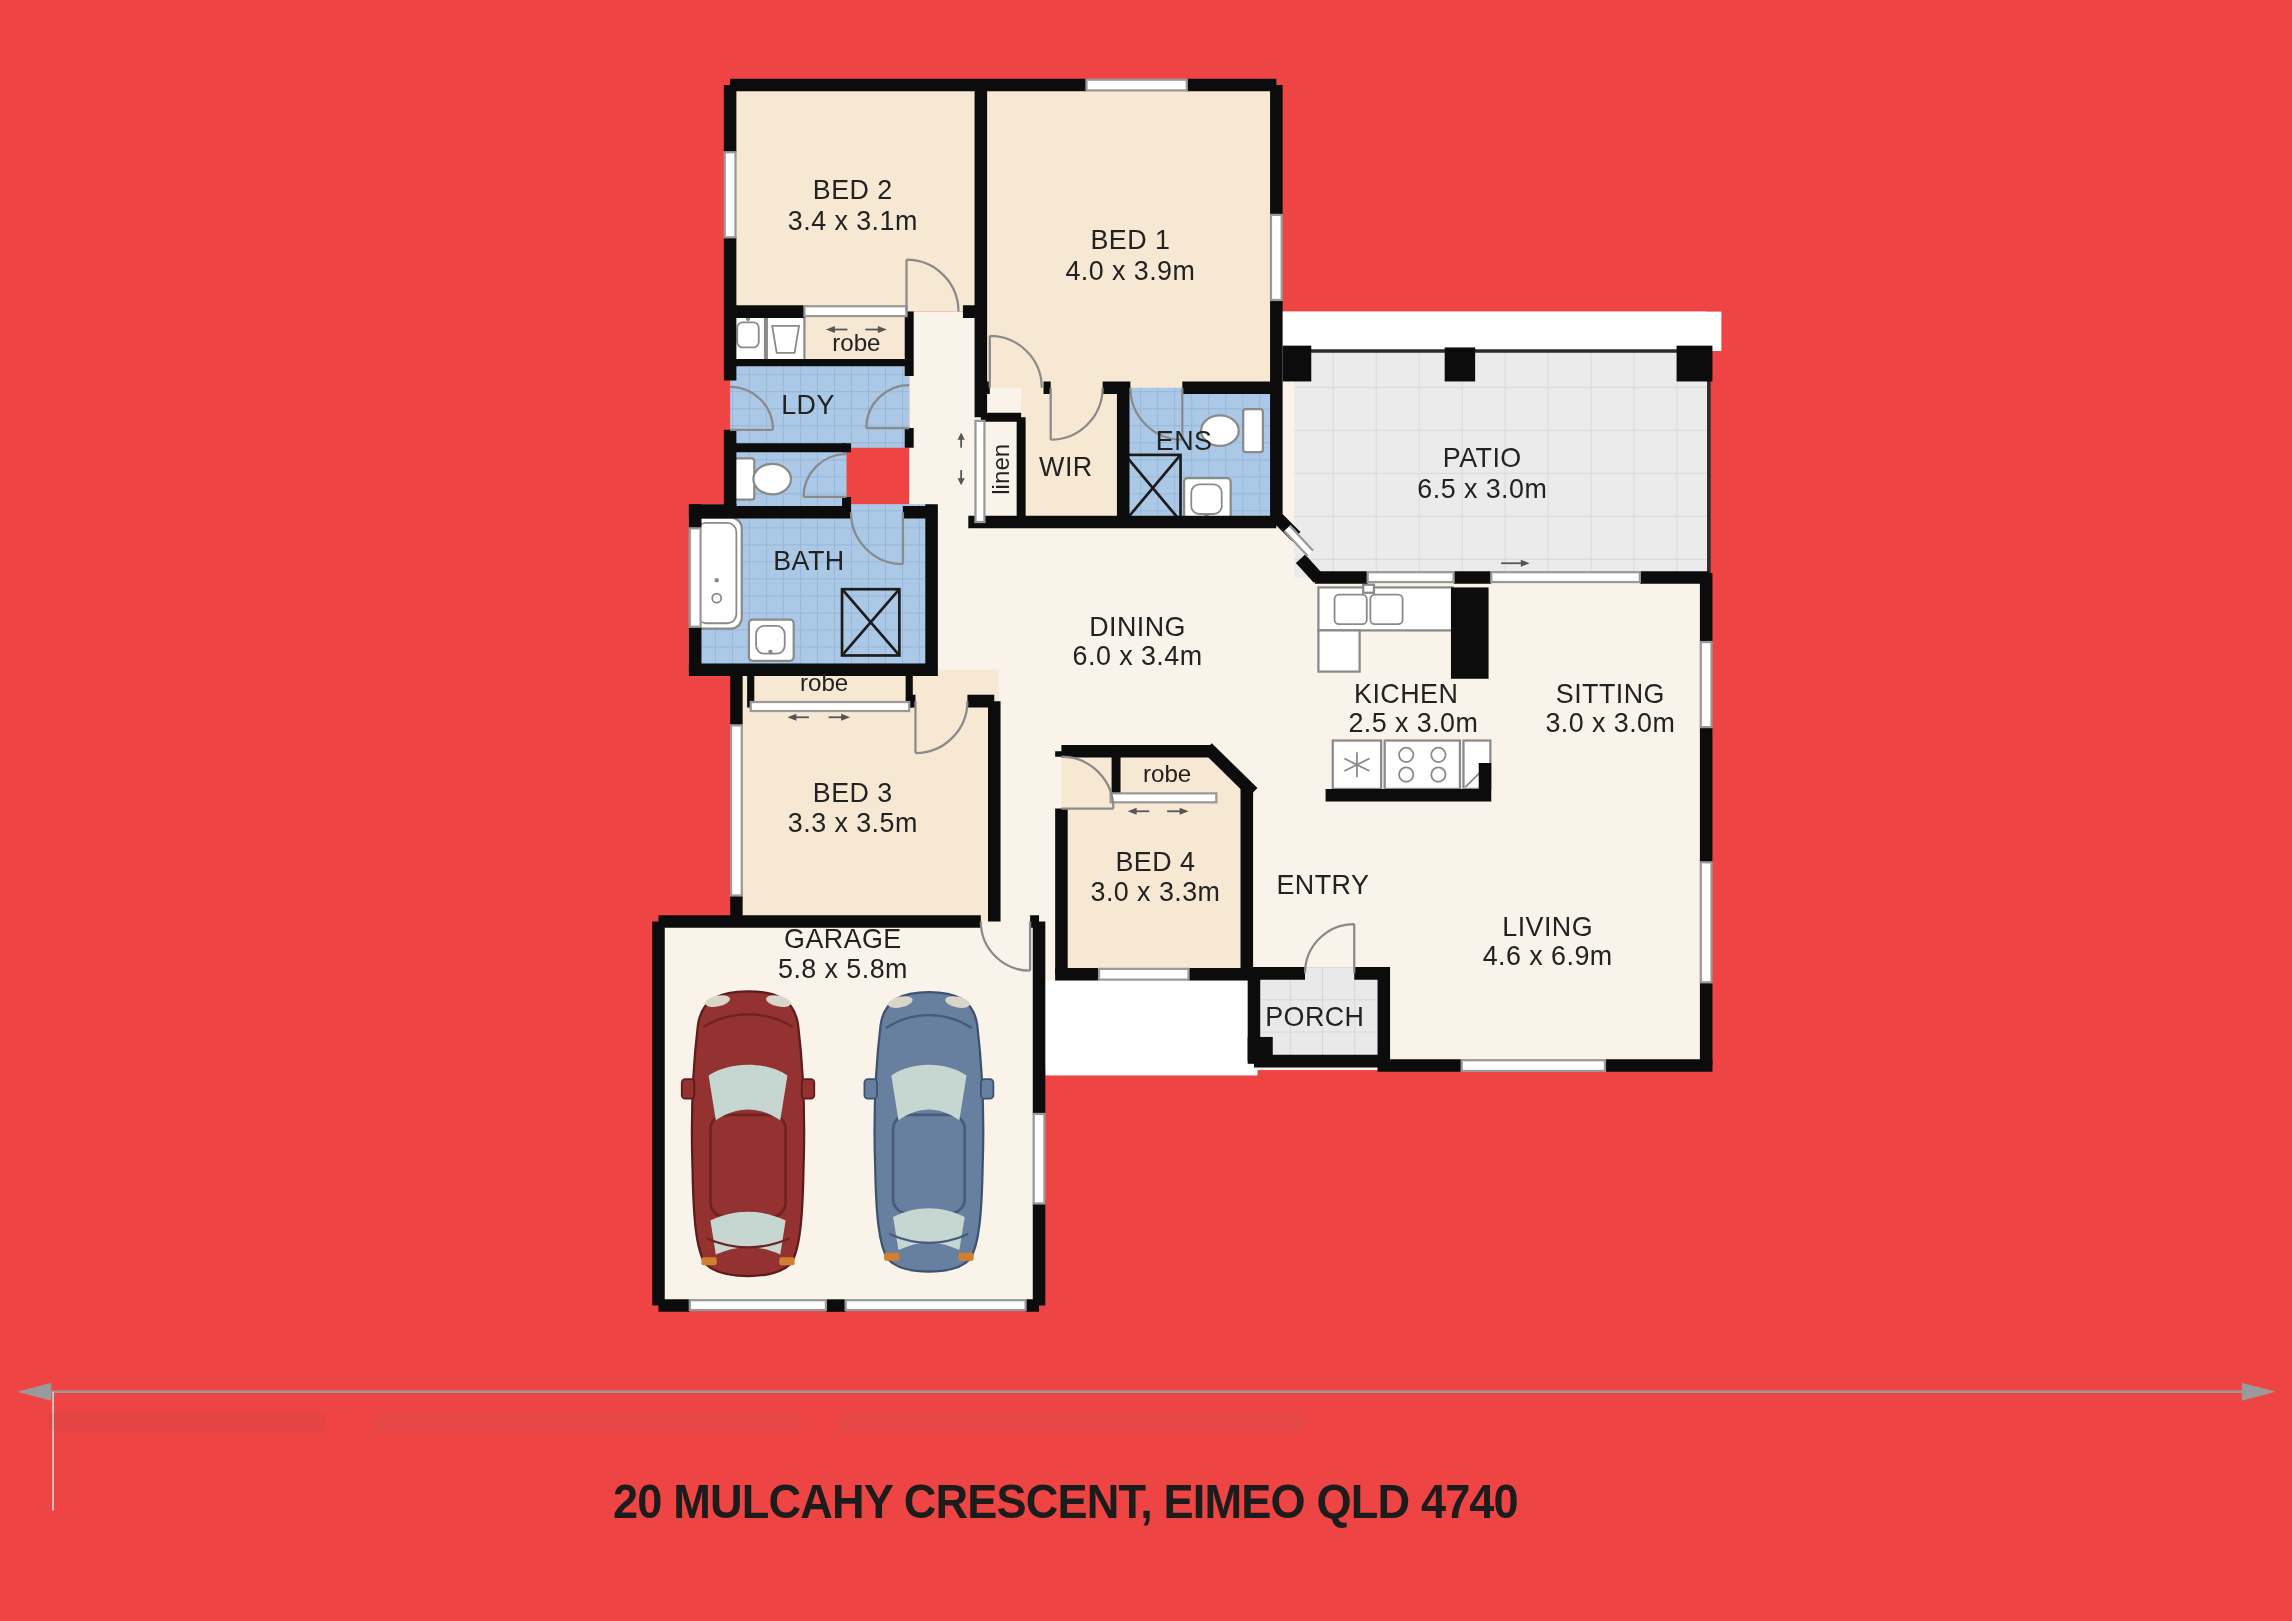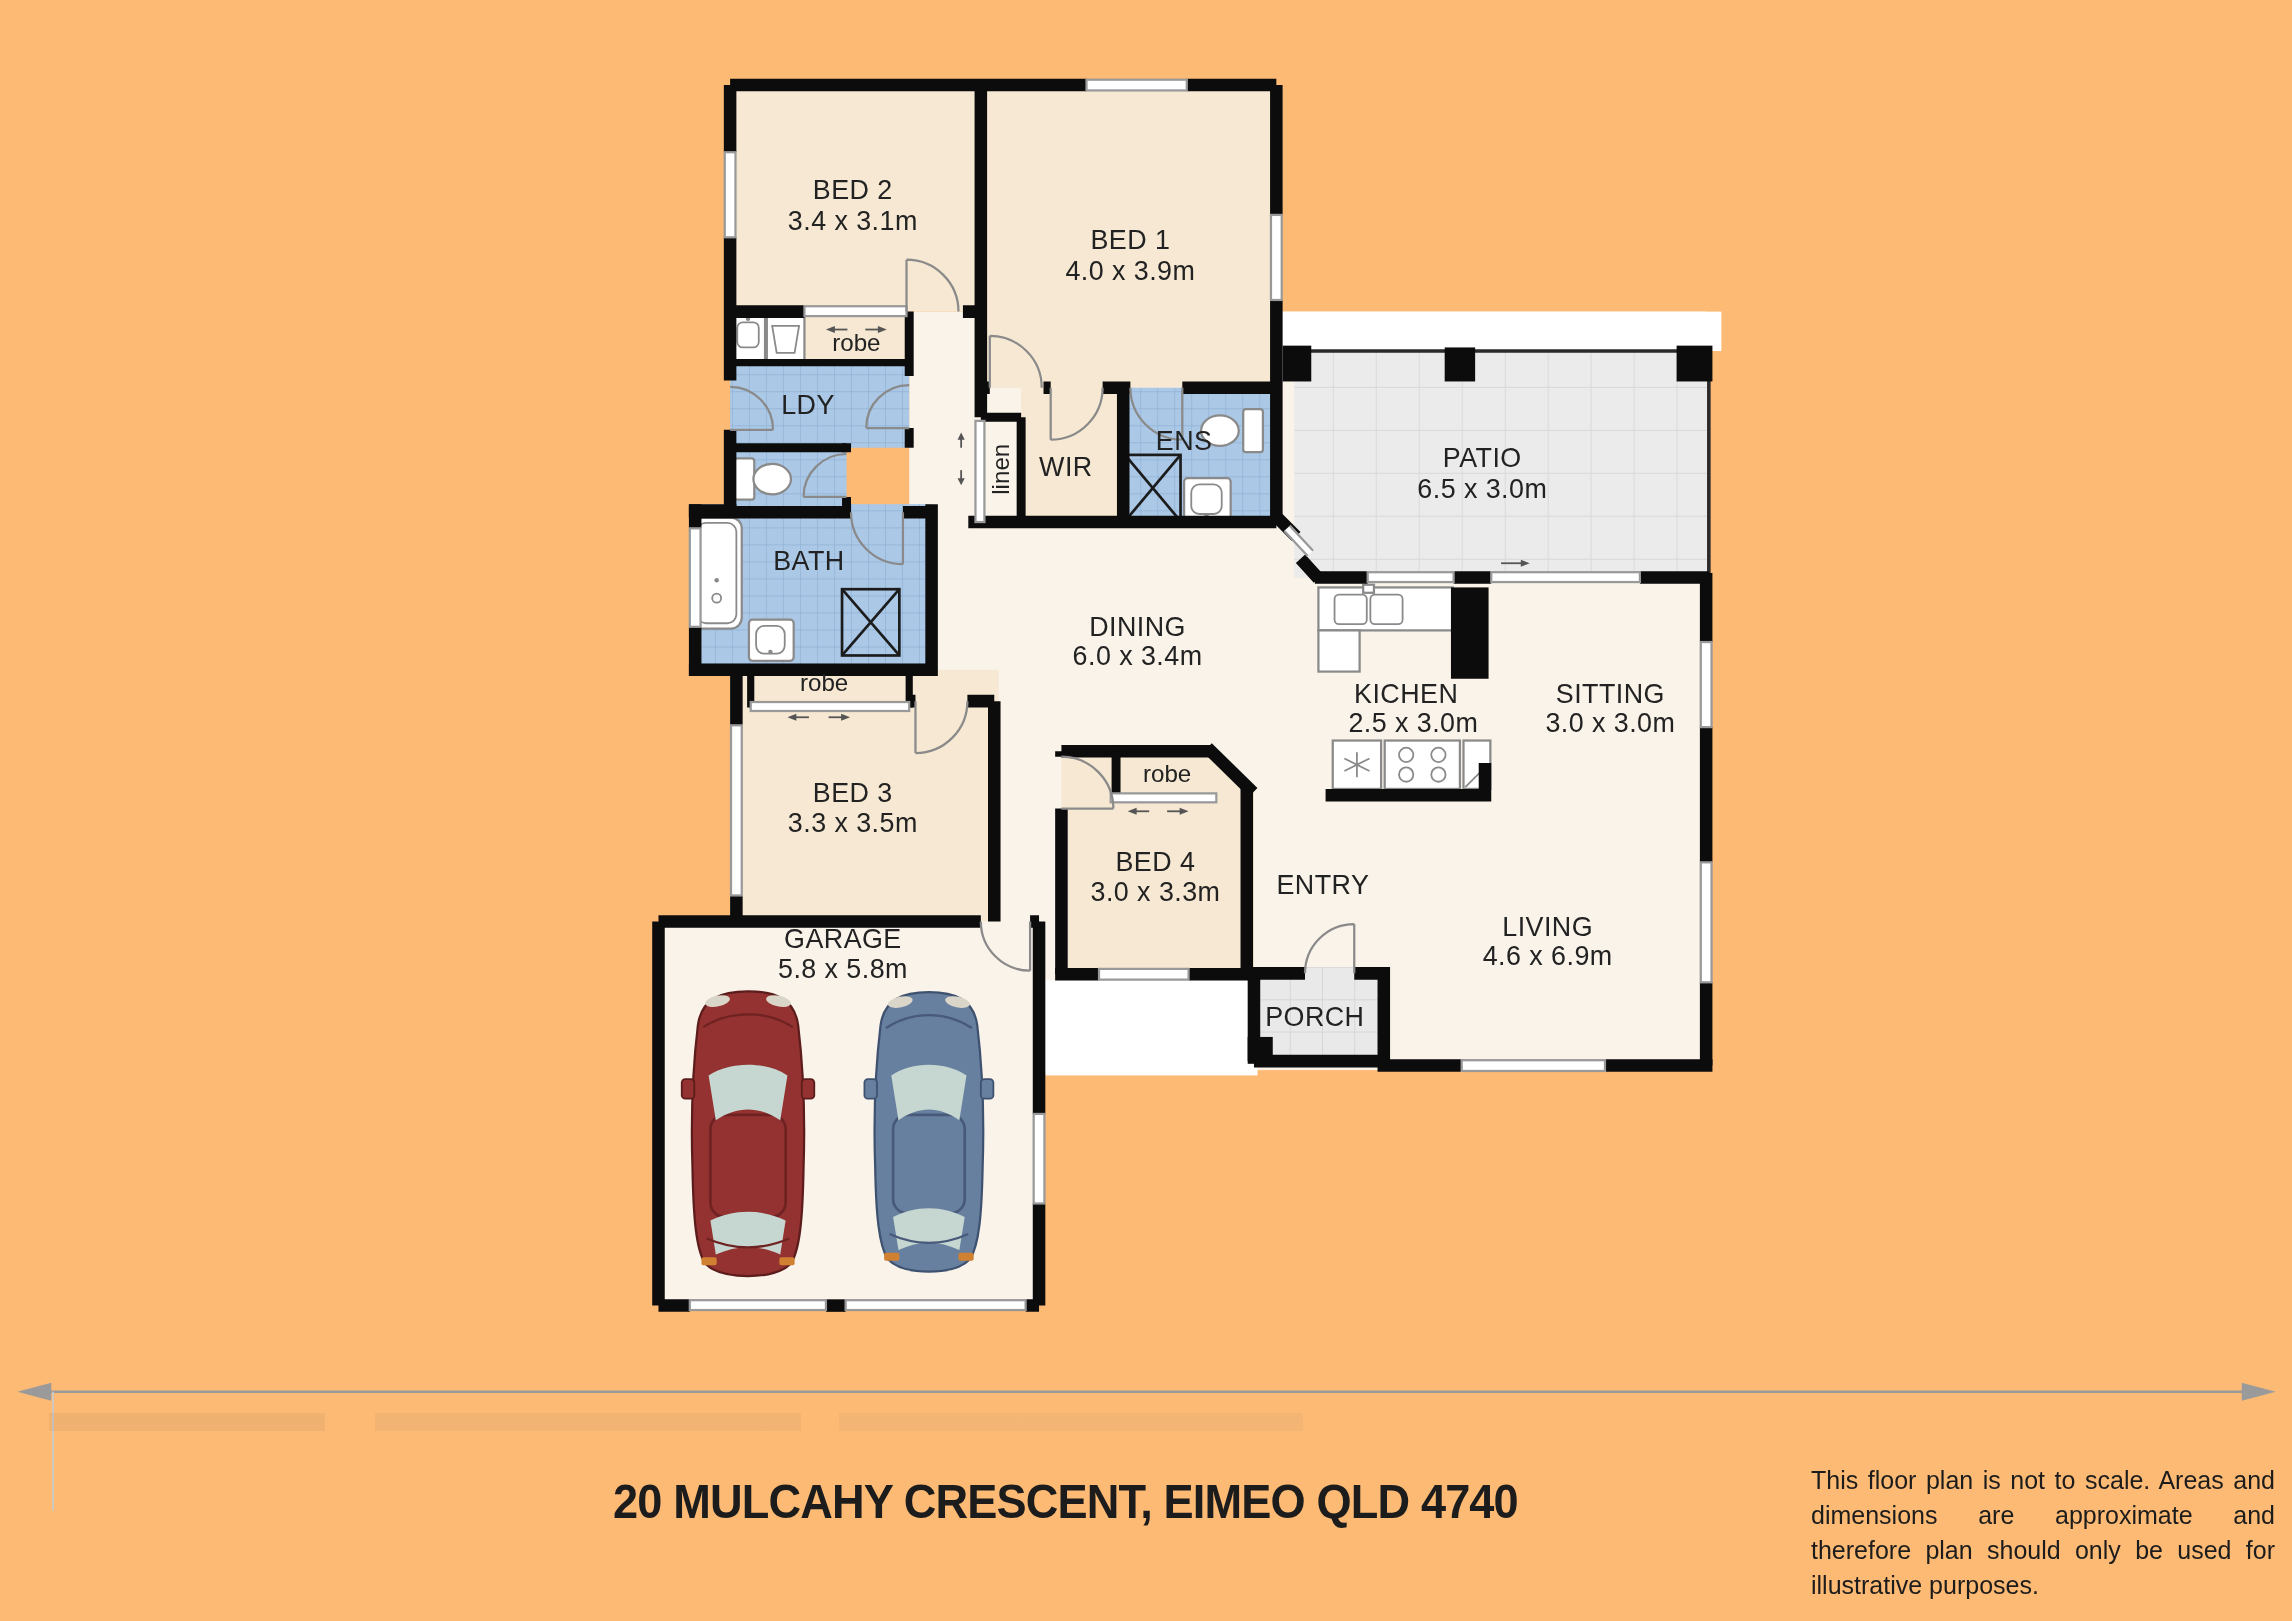--- a/index.html
+++ b/index.html
@@ -1,16 +1,16 @@
 <!DOCTYPE html>
 <html style="font-size:14.3px"><head>
 <meta charset="utf-8">
 <style>
   html,body{margin:0;padding:0;background:#fff;}
-  .page{position:relative;width:2293px;height:1621px;background:#fdba74;overflow:hidden;
+  .page{position:relative;width:2293px;height:1621px;background:#ef4444;overflow:hidden;
         font-family:"Liberation Sans", sans-serif;color:#1c1c1c;}
   .plan-svg{position:absolute;left:0;top:0;}
   svg text{font-family:"Liberation Sans", sans-serif;fill:#222;}
   .lbl{font-size:30px;letter-spacing:.5px;}
   .lbl-sm{font-size:27px;}
   .wall{stroke:#0c0c0c;stroke-width:14;fill:none;}
   .wall10{stroke:#0c0c0c;stroke-width:10;fill:none;}
   .wall8{stroke:#0c0c0c;stroke-width:8;fill:none;}
   .thin{stroke:#2b2b2b;stroke-width:4;fill:none;}
   .win{fill:#ffffff;stroke:#999;stroke-width:2.5;}
@@ -334,16 +334,15 @@
     <polygon class="scalebar-head" points="16,12 54,2 54,22"></polygon>
     <polygon class="scalebar-head" points="2544,12 2506,2 2506,22"></polygon>
     <line class="scalebar-tick" x1="56" y1="12" x2="56" y2="145"></line>
   </svg>
 
   <div class="smudge"></div>
 
 
   <div class="title">20 MULCAHY CRESCENT, EIMEO QLD 4740</div>
 
-  <div class="disclaimer">This floor plan is not to scale. Areas and dimensions are approximate and therefore plan should only be used for illustrative purposes.</div>
 
 </div>
 
 
 </body></html>

